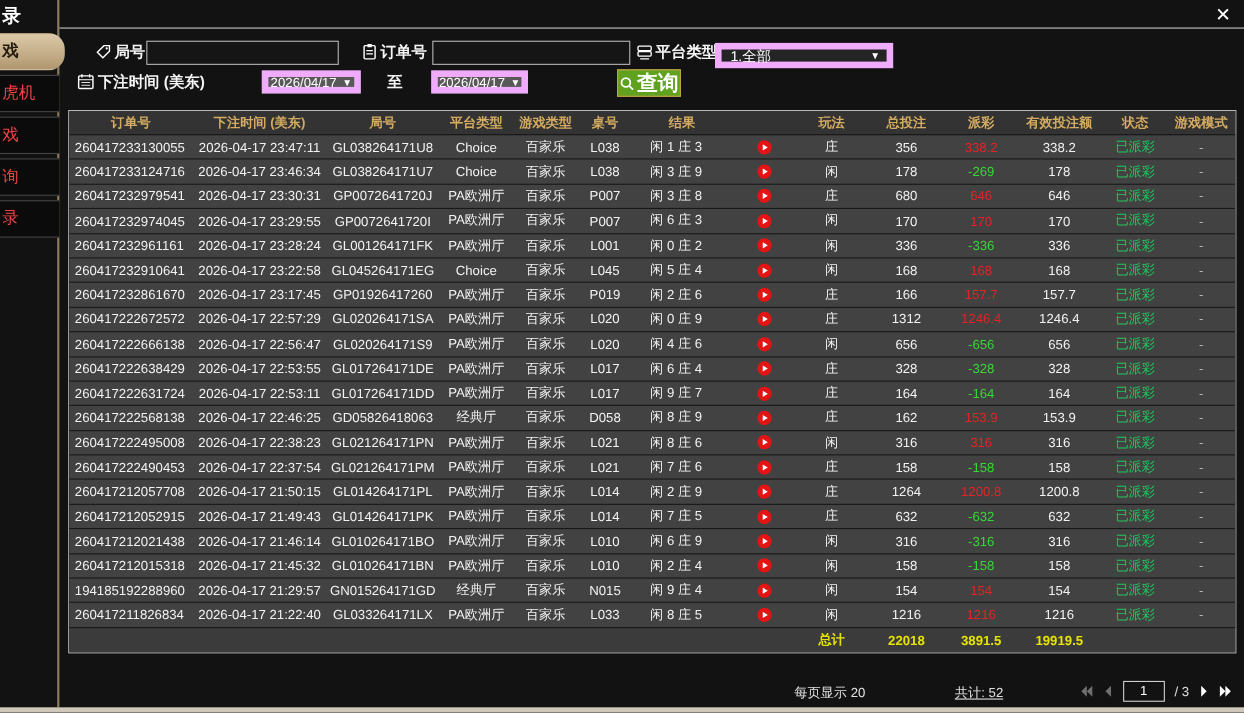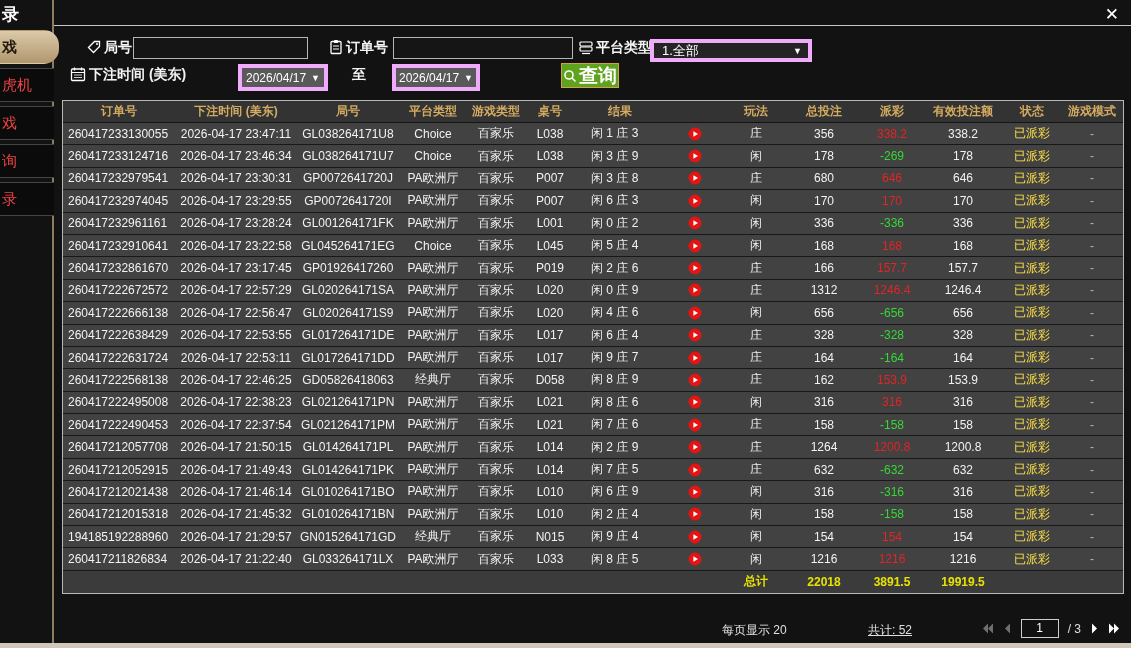--- a/index.html
+++ b/index.html
@@ -18,42 +18,42 @@
   .side-tab.active{background:linear-gradient(#dcc9a8,#b0976f);color:#231a0b;font-weight:bold;
     border-radius:0 15px 15px 0;border-color:transparent;width:57px;}
   
   .titlebar-rule{position:absolute;left:54px;top:25px;width:1077px;height:1px;background:#c6c6c6;}
   .close-btn{position:absolute;right:12px;top:4px;font-size:17px;color:#fff;cursor:pointer;font-weight:bold;}
   
   .flabel{position:absolute;font-size:14px;font-weight:bold;color:#f4f4f4;white-space:nowrap;}
   .ficon{position:absolute;width:16px;height:16px;}
   .tinput{position:absolute;height:20px;background:#151515;border:1px solid #b5b5b5;color:#fff;
     font-size:12px;padding:0 4px;box-sizing:content-box;outline:none;}
-  .dropdown{position:absolute;box-sizing:border-box;border:4px solid #f0abfc;color:#fff;font-size:13px;
+  .dropdown{position:absolute;box-sizing:border-box;border:6px solid #f0abfc;color:#fff;font-size:13px;
     display:flex;align-items:center;cursor:pointer;}
   .dropdown .arr{margin-left:auto;font-size:9px;padding-right:6px;color:#fff;}
   .dd-platform{left:650px;top:39px;width:162px;height:23px;background:#242424;padding-left:8px;}
-  .dd-date{height:27px;background:#595959;font-size:12px;justify-content:center;gap:5px;padding:0 4px;}
+  .dd-date{height:21px;background:#595959;font-size:12px;justify-content:center;gap:5px;padding:0 4px;}
   .search-btn{position:absolute;left:561px;top:63px;width:58px;height:25px;background:#5ea21d;
     border:1px solid #cda24b;color:#fff;font-size:19px;font-weight:bold;display:flex;
     align-items:center;justify-content:center;gap:2px;cursor:pointer;box-sizing:border-box;}
   
   .btable{position:absolute;left:62px;top:100px;width:1060px;border:1px solid #b8b8b8;background:#181818;}
   .grid{display:grid;grid-template-columns:112px 122px 102px 68px 58px 50px 90px 60px 62px 74px 62px 80px 58px 62px;}
   .thead{height:21px;background:#333333;color:#d4ab61;font-size:12px;font-weight:bold;
     align-items:center;border-bottom:1px solid #141414;}
   .thead .cell{text-align:center;}
   .tbody{display:flex;flex-direction:column;gap:1px;background:#181818;}
   .trow{height:21.4px;background:#424242;font-size:12px;color:#f2f2f2;align-items:center;cursor:default;}
   .cell{text-align:center;white-space:nowrap;overflow:hidden;}
   .c-order{text-align:left;padding-left:5px;}
   .c-result{text-align:left;padding-left:16px;}
   .c-payout.win{color:#e32424;}
   .c-payout.loss{color:#35d835;}
-  .c-status{color:#fde047;}
+  .c-status{color:#22c55e;}
   .c-mode{color:#b5b5b5;}
   .play-wrap{display:flex;justify-content:center;align-items:center;}
   .foot-row{height:22px;background:#3b3b3b;color:#e6e300;font-size:12px;font-weight:bold;
     align-items:center;border-top:1px solid #171717;}
   
   .pager{position:absolute;left:62px;top:617px;width:1062px;height:24px;font-size:12px;color:#e0e0e0;}
   .pager .pp{position:absolute;left:660px;top:5px;}
   .pager .tt{position:absolute;left:806px;top:5px;text-decoration:underline;}
   .pager .nav{position:absolute;right:2px;top:2px;display:flex;align-items:center;gap:9px;}
   .page-box{width:36px;height:17px;border:1px solid #cfcfcf;background:transparent;color:#fff;

